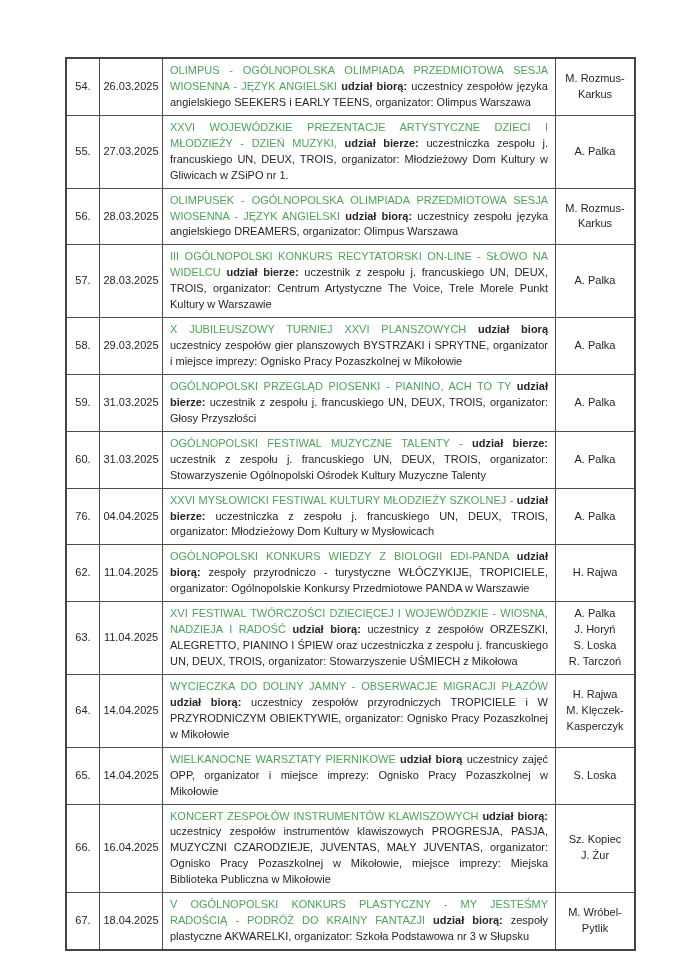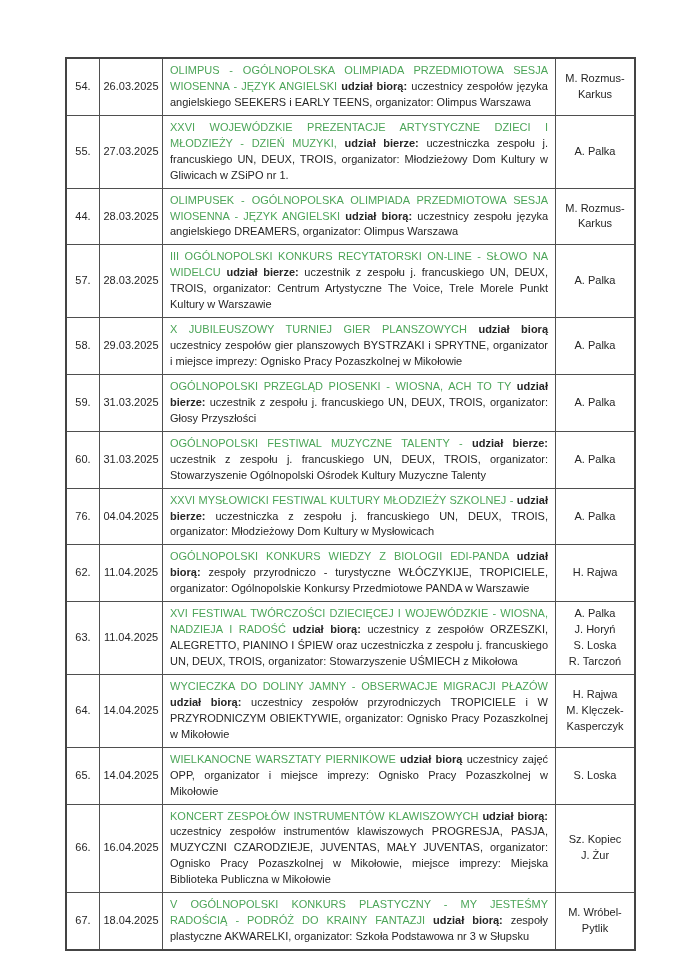--- a/index.html
+++ b/index.html
@@ -52,47 +52,47 @@
         </tr>
         <tr>
           <td class="col-num">55.</td>
           <td class="col-date">27.03.2025</td>
           <td class="col-desc"><span class="seg-title">XXVI WOJEWÓDZKIE PREZENTACJE ARTYSTYCZNE DZIECI I MŁODZIEŻY - DZIEŃ MUZYKI,</span> <span class="seg-bold">udział bierze:</span> <span class="seg-normal">uczestniczka zespołu j. francuskiego UN, DEUX, TROIS, organizator: Młodzieżowy Dom Kultury w Gliwicach w ZSiPO nr 1.</span></td>
           <td class="col-person">
             <span class="person-line">A. Palka</span>
           </td>
         </tr>
         <tr>
-          <td class="col-num">44.</td>
+          <td class="col-num">56.</td>
           <td class="col-date">28.03.2025</td>
           <td class="col-desc"><span class="seg-title">OLIMPUSEK - OGÓLNOPOLSKA OLIMPIADA PRZEDMIOTOWA SESJA WIOSENNA - JĘZYK ANGIELSKI</span> <span class="seg-bold">udział biorą:</span> <span class="seg-normal">uczestnicy zespołu języka angielskiego DREAMERS, organizator: Olimpus Warszawa</span></td>
           <td class="col-person">
             <span class="person-line">M. Rozmus-Karkus</span>
           </td>
         </tr>
         <tr>
           <td class="col-num">57.</td>
           <td class="col-date">28.03.2025</td>
           <td class="col-desc"><span class="seg-title">III OGÓLNOPOLSKI KONKURS RECYTATORSKI ON-LINE - SŁOWO NA WIDELCU</span> <span class="seg-bold">udział bierze:</span> <span class="seg-normal">uczestnik z zespołu j. francuskiego UN, DEUX, TROIS, organizator: Centrum Artystyczne The Voice, Trele Morele Punkt Kultury w Warszawie</span></td>
           <td class="col-person">
             <span class="person-line">A. Palka</span>
           </td>
         </tr>
         <tr>
           <td class="col-num">58.</td>
           <td class="col-date">29.03.2025</td>
-          <td class="col-desc"><span class="seg-title">X JUBILEUSZOWY TURNIEJ GIER PLANSZOWYCH</span> <span class="seg-bold">udział biorą</span> <span class="seg-normal">uczestnicy zespołów gier planszowych BYSTRZAKI i SPRYTNE, organizator i miejsce imprezy: Ognisko Pracy Pozaszkolnej w Mikołowie</span></td>
+          <td class="col-desc"><span class="seg-title">X JUBILEUSZOWY TURNIEJ XXVI PLANSZOWYCH</span> <span class="seg-bold">udział biorą</span> <span class="seg-normal">uczestnicy zespołów gier planszowych BYSTRZAKI i SPRYTNE, organizator i miejsce imprezy: Ognisko Pracy Pozaszkolnej w Mikołowie</span></td>
           <td class="col-person">
             <span class="person-line">A. Palka</span>
           </td>
         </tr>
         <tr>
           <td class="col-num">59.</td>
           <td class="col-date">31.03.2025</td>
-          <td class="col-desc"><span class="seg-title">OGÓLNOPOLSKI PRZEGLĄD PIOSENKI - WIOSNA, ACH TO TY</span> <span class="seg-bold">udział bierze:</span> <span class="seg-normal">uczestnik z zespołu j. francuskiego UN, DEUX, TROIS, organizator: Głosy Przyszłości</span></td>
+          <td class="col-desc"><span class="seg-title">OGÓLNOPOLSKI PRZEGLĄD PIOSENKI - PIANINO, ACH TO TY</span> <span class="seg-bold">udział bierze:</span> <span class="seg-normal">uczestnik z zespołu j. francuskiego UN, DEUX, TROIS, organizator: Głosy Przyszłości</span></td>
           <td class="col-person">
             <span class="person-line">A. Palka</span>
           </td>
         </tr>
         <tr>
           <td class="col-num">60.</td>
           <td class="col-date">31.03.2025</td>
           <td class="col-desc"><span class="seg-title">OGÓLNOPOLSKI FESTIWAL MUZYCZNE TALENTY -</span> <span class="seg-bold">udział bierze:</span> <span class="seg-normal">uczestnik z zespołu j. francuskiego UN, DEUX, TROIS, organizator: Stowarzyszenie Ogólnopolski Ośrodek Kultury Muzyczne Talenty</span></td>
           <td class="col-person">
             <span class="person-line">A. Palka</span>

